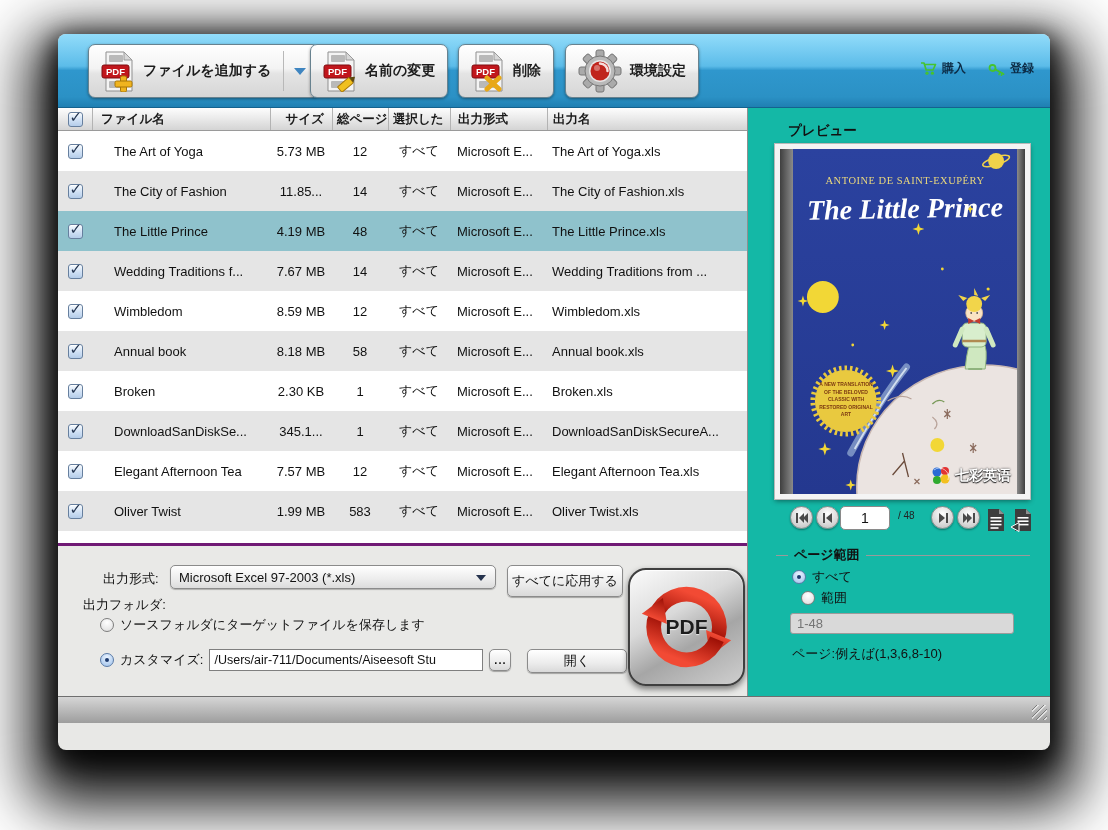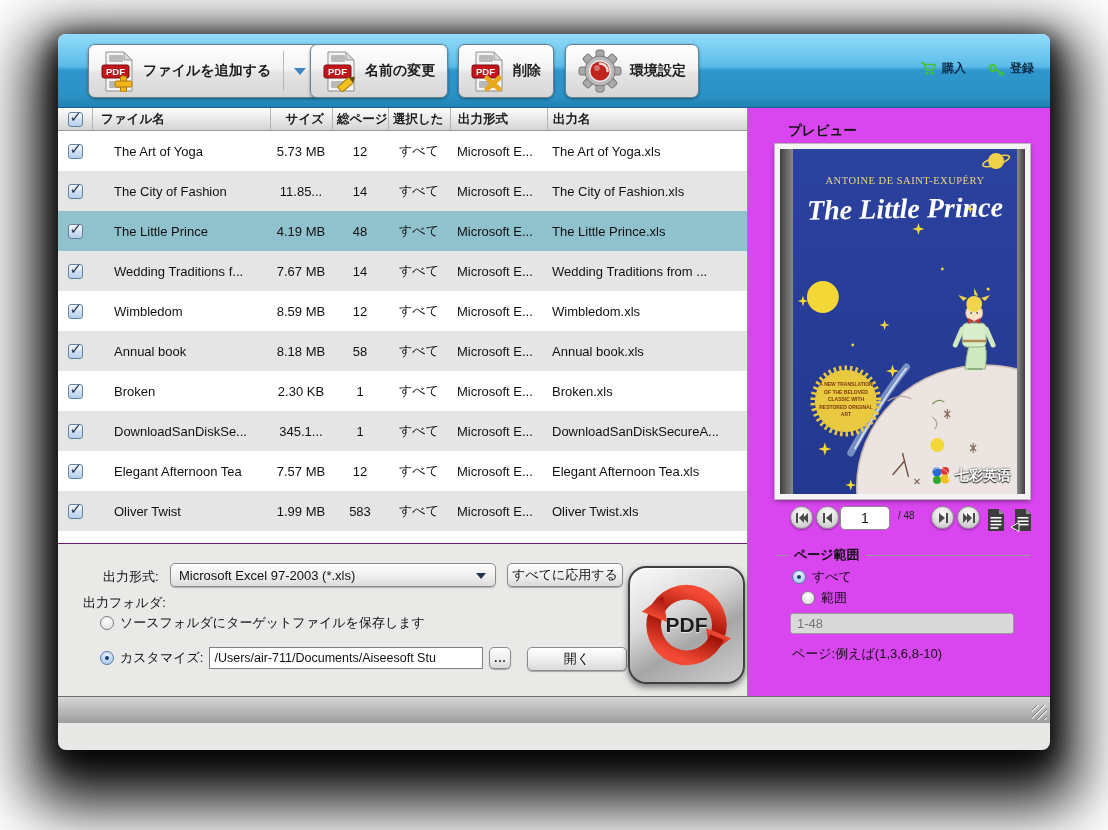--- a/index.html
+++ b/index.html
@@ -33,21 +33,21 @@
   .tb-label { font-size:14px; color:#1c1c1c;font-weight:bold; }
   .tb-sep { width:1px; height:40px; background:#b8b8b8; margin-left:4px; }
   .tb-caret { width:0; height:0; border-left:6px solid transparent; border-right:6px solid transparent;
     border-top:7px solid #3f85c0; margin-left:2px; }
   .tb-right { position:absolute; right:16px; top:26px; display:flex; gap:22px; align-items:center; }
   .tb-link { display:flex; gap:5px; align-items:center; font-size:12px; font-weight:bold; color:#0c2b45; }
 
   
   .content { position:relative; height:588px; display:flex; }
   .left-panel { width:690px; background:#fff; border-right:1px solid #8f8f8f; display:flex; flex-direction:column; }
-  .right-panel { flex:1; background:#d946ef; position:relative; }
+  .right-panel { flex:1; background:#14b8a6; position:relative; }
 
   
   .thead { height:23px; display:flex; align-items:center;
     background:linear-gradient(180deg,#fdfdfd,#e9e9e9 50%,#d4d4d4);
     border-bottom:1px solid #9a9a9a; font-size:12.5px; font-weight:bold; color:#1a1a1a; }
   .hcell { border-left:1px solid #b3b3b3; height:100%; display:flex; align-items:center;
     overflow:hidden; white-space:nowrap; }
   .hcell:first-child { border-left:none; }
   .tbody { flex:1; background:#fff; overflow:hidden; }
   .trow { height:40px; display:flex; align-items:center; font-size:13px; color:#111; background:#fff; }
@@ -63,33 +63,33 @@
   .c-output { flex:1; padding-left:5px; }
   .thead .c-name { padding-left:8px; }
   .thead .c-size { justify-content:flex-end; padding-right:8px; }
   .thead .c-pages,.thead .c-selected { padding-left:4px; }
 
   .checkbox { width:15px; height:15px; border:1px solid #667f9e; border-radius:3px; position:relative;
     background:linear-gradient(180deg,#f6faff,#cfe0f4 55%,#b5cdea); box-shadow:inset 0 1px 1px #fff; }
   .checkbox .tick { position:absolute; left:1px; top:-5px; font-size:15px; font-weight:bold; color:#23344f; }
 
   
-  .bottom-controls { position:relative; height:153px; background:#e9e9e7; border-top:1px solid #701a75; }
+  .bottom-controls { position:relative; height:153px; background:#e9e9e7; border-top:3px solid #701a75; }
   .ctl-label { position:absolute; font-size:13px; color:#111; }
   .dropdown { position:absolute; left:112px; top:19px; width:326px; height:24px;
     border:1px solid #8b8b8b; border-radius:5px;
     background:linear-gradient(180deg,#ffffff,#ececec 60%,#dcdcdc);
     box-shadow:0 1px 1px rgba(0,0,0,.25); display:flex; align-items:center;
     padding:0 24px 0 8px; font-size:13px; color:#111; white-space:nowrap; overflow:hidden; }
   .dd-arrow { position:absolute; right:9px; top:9px; width:0; height:0;
     border-left:5px solid transparent; border-right:5px solid transparent; border-top:6px solid #25324d; }
   .aqua-btn { border:1px solid #8b8b8b; border-radius:5px; font-size:13px; color:#111;
     background:linear-gradient(180deg,#ffffff,#ececec 60%,#d9d9d9);
     box-shadow:0 1px 1px rgba(0,0,0,.3); display:flex; align-items:center; justify-content:center; }
-  .btn-apply { position:absolute; left:449px; top:19px; width:116px; height:24px; }
+  .btn-apply { position:absolute; left:449px; top:19px; width:116px; height:32px; }
   .btn-open  { position:absolute; left:469px; top:103px; width:100px; height:24px; }
   .radio { width:14px; height:14px; border:1px solid #7d7d7d; border-radius:50%;
     background:radial-gradient(circle at 50% 30%,#ffffff,#dcdcdc); position:relative; flex:none; }
   .radio.on { background:radial-gradient(circle at 50% 30%,#eaf3ff,#9cc0ea); border-color:#5a7aa6; }
   .radio.on::after { content:""; position:absolute; left:4px; top:4px; width:4px; height:4px;
     border-radius:50%; background:#1d3a6e; }
   .radio-row { position:absolute; display:flex; align-items:center; gap:6px; font-size:13px; color:#111; }
   .path-input { width:274px; height:22px; border:1px solid #7f7f7f; background:#fff; font-size:12.5px;
     padding:0 4px; color:#111; font-family:"Liberation Sans","DejaVu Sans",sans-serif; }
   .btn-browse { width:22px; height:22px; font-weight:bold; font-size:11px; letter-spacing:1px; }

